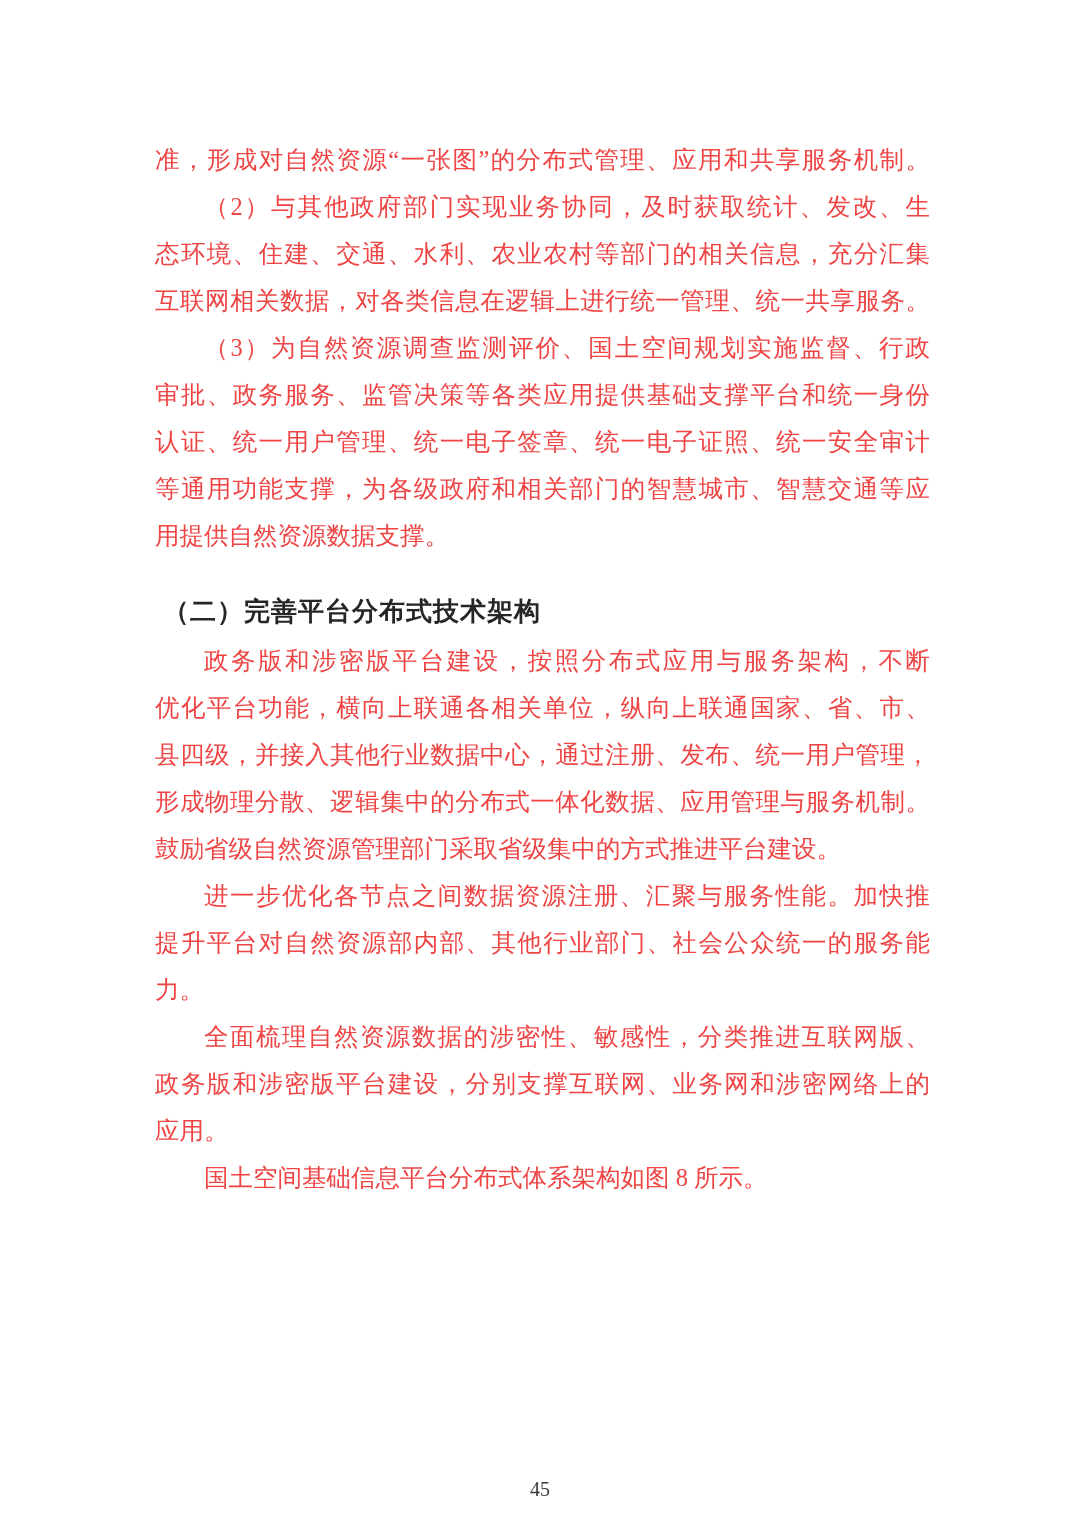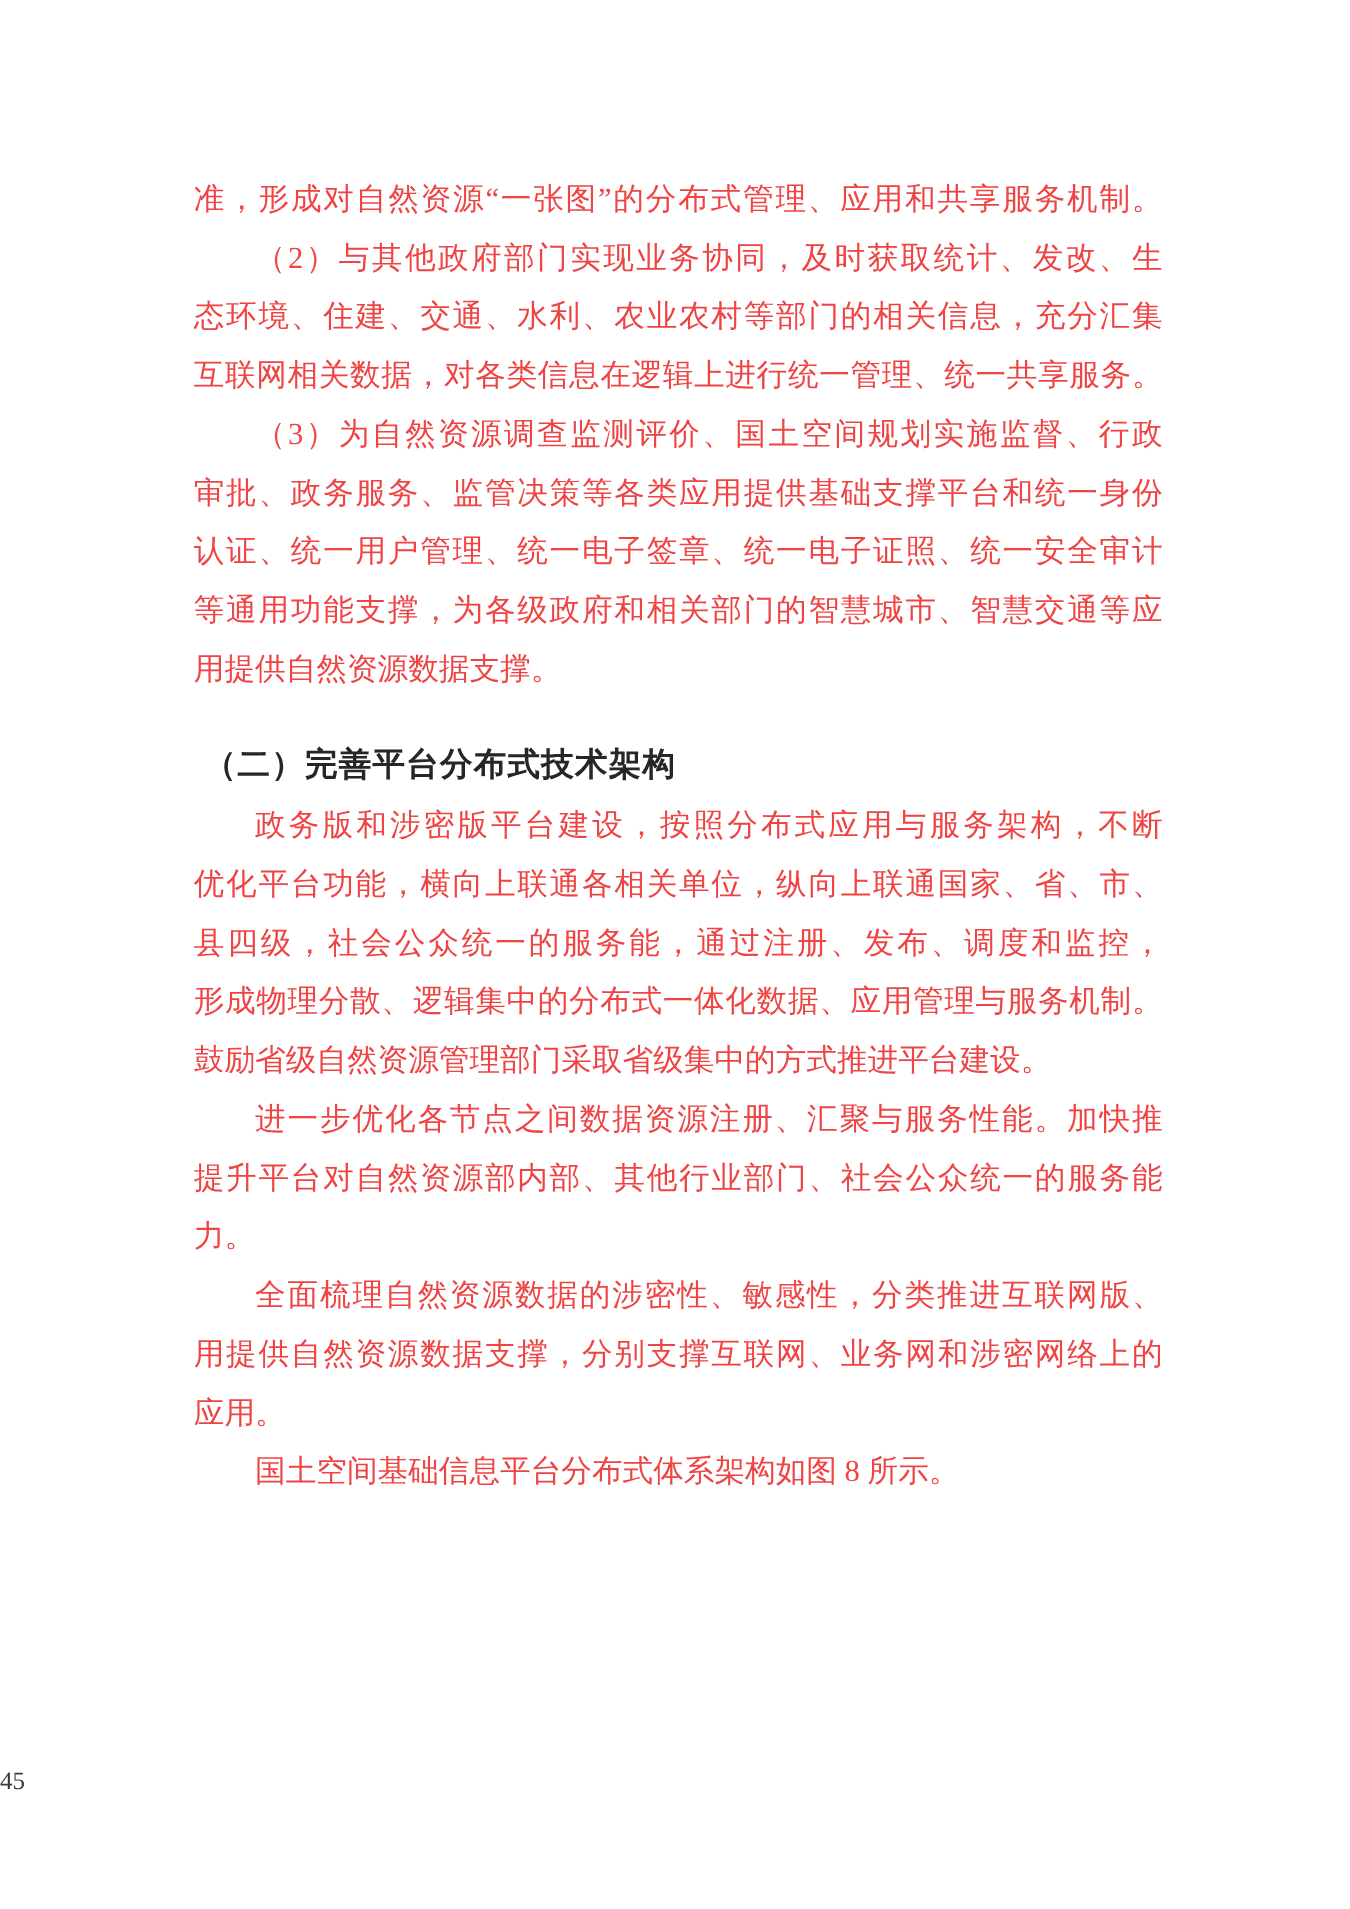--- a/index.html
+++ b/index.html
@@ -41,23 +41,24 @@
     font-weight: bold;
     font-size: 26px;
     color: #262626;
     margin-top: 29px;
     margin-bottom: 2px;
     padding-left: 8px;
     letter-spacing: 1px;
   }
   .page-number {
     position: absolute;
-    top: 1412px;
+    top: 1476px;
     left: 0;
     width: 100%;
+    text-align: center;
     font-family: "Liberation Serif", "DejaVu Serif", serif;
     font-size: 20px;
     line-height: 26px;
     color: #3a3a3a;
   }
 </style>
 </head>
 <body>
 
 <div class="page">
@@ -68,25 +69,25 @@
       <div class="line body fill">态环境、住建、交通、水利、农业农村等部门的相关信息，充分汇集</div>
       <div class="line body fill">互联网相关数据，对各类信息在逻辑上进行统一管理、统一共享服务。</div>
       <div class="line body fill indent">（3）为自然资源调查监测评价、国土空间规划实施监督、行政</div>
       <div class="line body fill">审批、政务服务、监管决策等各类应用提供基础支撑平台和统一身份</div>
       <div class="line body fill">认证、统一用户管理、统一电子签章、统一电子证照、统一安全审计</div>
       <div class="line body fill">等通用功能支撑，为各级政府和相关部门的智慧城市、智慧交通等应</div>
       <div class="line body">用提供自然资源数据支撑。</div>
       <div class="line heading">（二）完善平台分布式技术架构</div>
       <div class="line body fill indent">政务版和涉密版平台建设，按照分布式应用与服务架构，不断</div>
       <div class="line body fill">优化平台功能，横向上联通各相关单位，纵向上联通国家、省、市、</div>
-      <div class="line body fill">县四级，社会公众统一的服务能，通过注册、发布、调度和监控，</div>
+      <div class="line body fill">县四级，并接入其他行业数据中心，通过注册、发布、统一用户管理，</div>
       <div class="line body fill">形成物理分散、逻辑集中的分布式一体化数据、应用管理与服务机制。</div>
       <div class="line body">鼓励省级自然资源管理部门采取省级集中的方式推进平台建设。</div>
       <div class="line body fill indent">进一步优化各节点之间数据资源注册、汇聚与服务性能。加快推</div>
       <div class="line body fill">提升平台对自然资源部内部、其他行业部门、社会公众统一的服务能</div>
       <div class="line body">力。</div>
       <div class="line body fill indent">全面梳理自然资源数据的涉密性、敏感性，分类推进互联网版、</div>
-      <div class="line body fill">用提供自然资源数据支撑，分别支撑互联网、业务网和涉密网络上的</div>
+      <div class="line body fill">政务版和涉密版平台建设，分别支撑互联网、业务网和涉密网络上的</div>
       <div class="line body">应用。</div>
       <div class="line body indent">国土空间基础信息平台分布式体系架构如图 8 所示。</div>
     </main>
   <div class="page-number">45</div>
 </div>
 
 </body></html>

